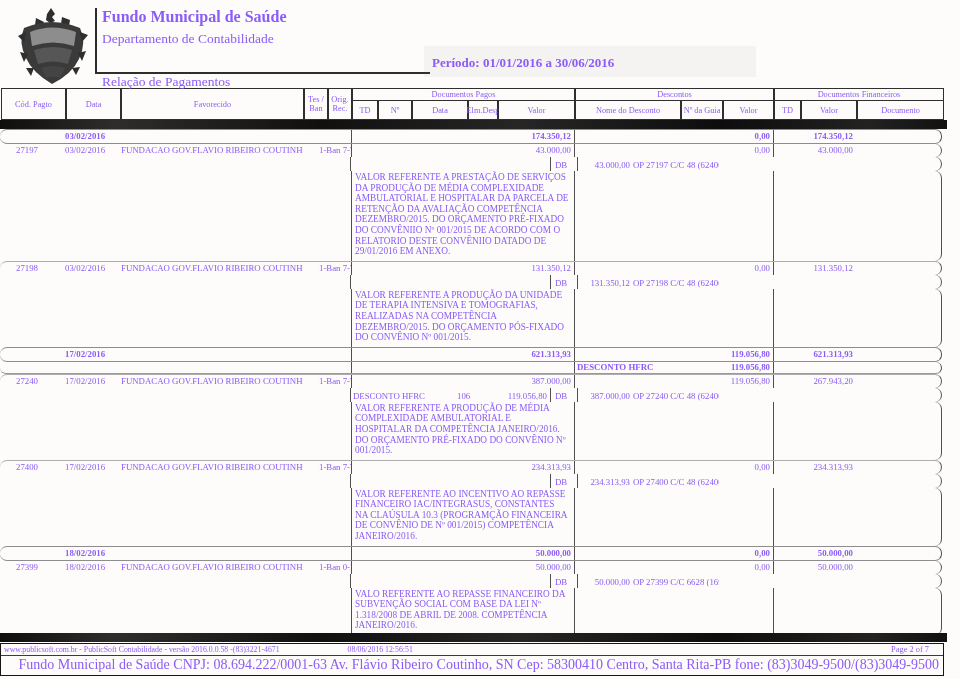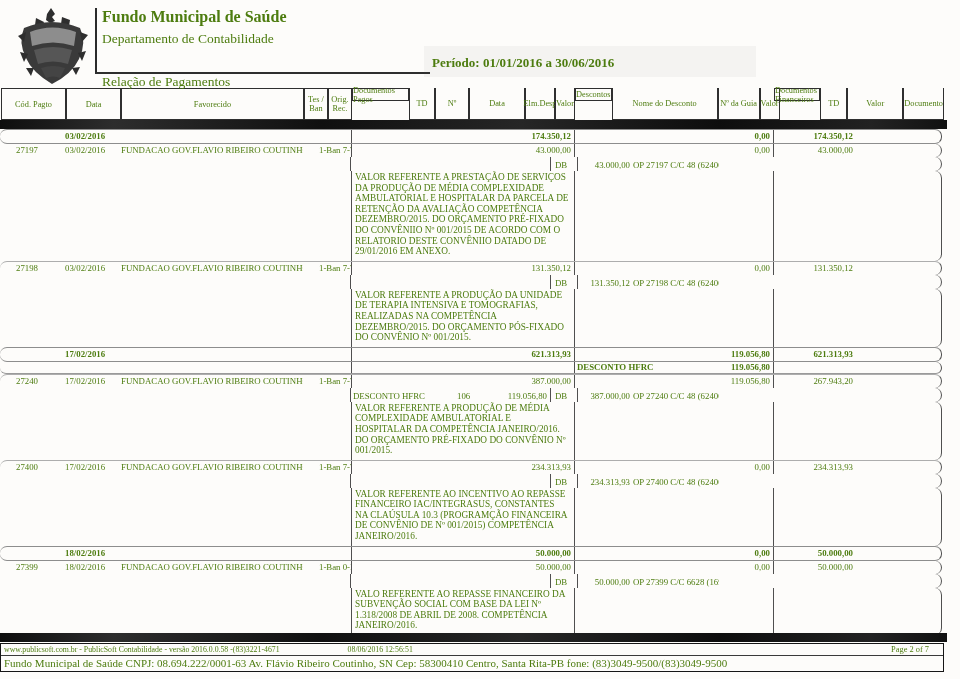--- a/index.html
+++ b/index.html
@@ -1,32 +1,32 @@
 <!DOCTYPE html>
 <html><head>
 <meta charset="utf-8">
 <style>
   html,body{margin:0;padding:0;background:#e8e8e8;}
   #page{position:relative;width:960px;height:679px;background:#fdfcfa;overflow:hidden;
-        font-family:"Liberation Serif","DejaVu Serif",serif;color:#4d7c0f;}
+        font-family:"Liberation Serif","DejaVu Serif",serif;color:#8b5cf6;}
   
   .doc-header{position:relative;height:88px;}
   .logo{position:absolute;left:14px;top:6px;width:78px;height:86px;filter:blur(.4px);}
   .v-rule{position:absolute;left:95px;top:8px;width:2px;height:66px;background:#2b2b2b;}
   .org-name{position:absolute;left:102px;top:8px;font-size:16px;font-weight:bold;}
   .dept{position:absolute;left:102px;top:31px;font-size:13.5px;}
   .title-rule{position:absolute;left:95px;top:72px;width:335px;height:1.5px;background:#2e2e2e;}
   .report-title{position:absolute;left:102px;top:74px;font-size:13.5px;}
   .period-bg{position:absolute;left:424px;top:46px;width:332px;height:31px;background:rgba(110,105,95,.06);}
   .period{position:absolute;left:432px;top:55px;font-size:13px;font-weight:600;}
   
   .thead{display:flex;margin-left:1px;width:944px;height:32px;font-size:8.3px;line-height:9px;}
   .th{border:1.3px solid #2f2f2f;display:flex;align-items:center;justify-content:center;
       text-align:center;box-sizing:border-box;background:#fdfcfa;}
-  .thgroup{display:flex;flex-direction:row;box-sizing:border-box;}
+  .thgroup{display:flex;flex-direction:column;box-sizing:border-box;}
   .thgroup .gtitle{height:13px;border:1.3px solid #2f2f2f;display:flex;align-items:center;
       justify-content:center;box-sizing:border-box;}
   .thgroup .subs{flex:1;display:flex;}
   .thgroup .subs .th{border-top:none;}
   
   .bar{height:9px;width:947px;background:linear-gradient(90deg,#0e0e0e,#2d2d2d 12%,#101010 34%,#262626 55%,#0d0d0d 76%,#222 92%,#111);}
   
   #table-body{width:942px;height:504px;overflow:hidden;}
   .row{display:grid;grid-template-columns:65px 55px 183px 48px 223px 106px 42px 51px 27px 56px 86px;
        border-right:1px solid #4f4f4f;box-sizing:border-box;border-radius:7px;}
@@ -52,21 +52,21 @@
   .descr{font-size:9.3px;line-height:10.6px;padding:1px 5px 4px 3px;}
   .findoc{font-size:6.8px;padding-top:4px;white-space:nowrap;}
   .guia{}
   .ftd{padding-left:4px;}
   
   .footer-box{width:944px;border:1.4px solid #161616;box-sizing:border-box;margin-top:1px;background:#fdfcfa;}
   .f-row1{display:flex;align-items:flex-end;border-bottom:1px solid #3a3a3a;font-size:7.8px;
           padding:1px 4px 1px 3px;gap:12px;}
   .f-ts{margin-left:56px;}
   .f-page{margin-left:auto;margin-right:10px;font-size:8.4px;}
-  .f-row2{font-size:11px;padding:1px 4px 2px 3px;white-space:nowrap;}
+  .f-row2{font-size:14px;padding:1px 4px 2px 3px;white-space:nowrap;text-align:right;}
 </style>
 </head>
 <body>
 
 <div id="page">
 
   <div class="doc-header">
     <svg class="logo" viewBox="0 0 78 86" xmlns="http://www.w3.org/2000/svg">
       <g fill="#2e2e2e">
         <path d="M37 2 l4 6 -3 3 3 4 -5 2 -4 -3 1 -6 z"></path>

